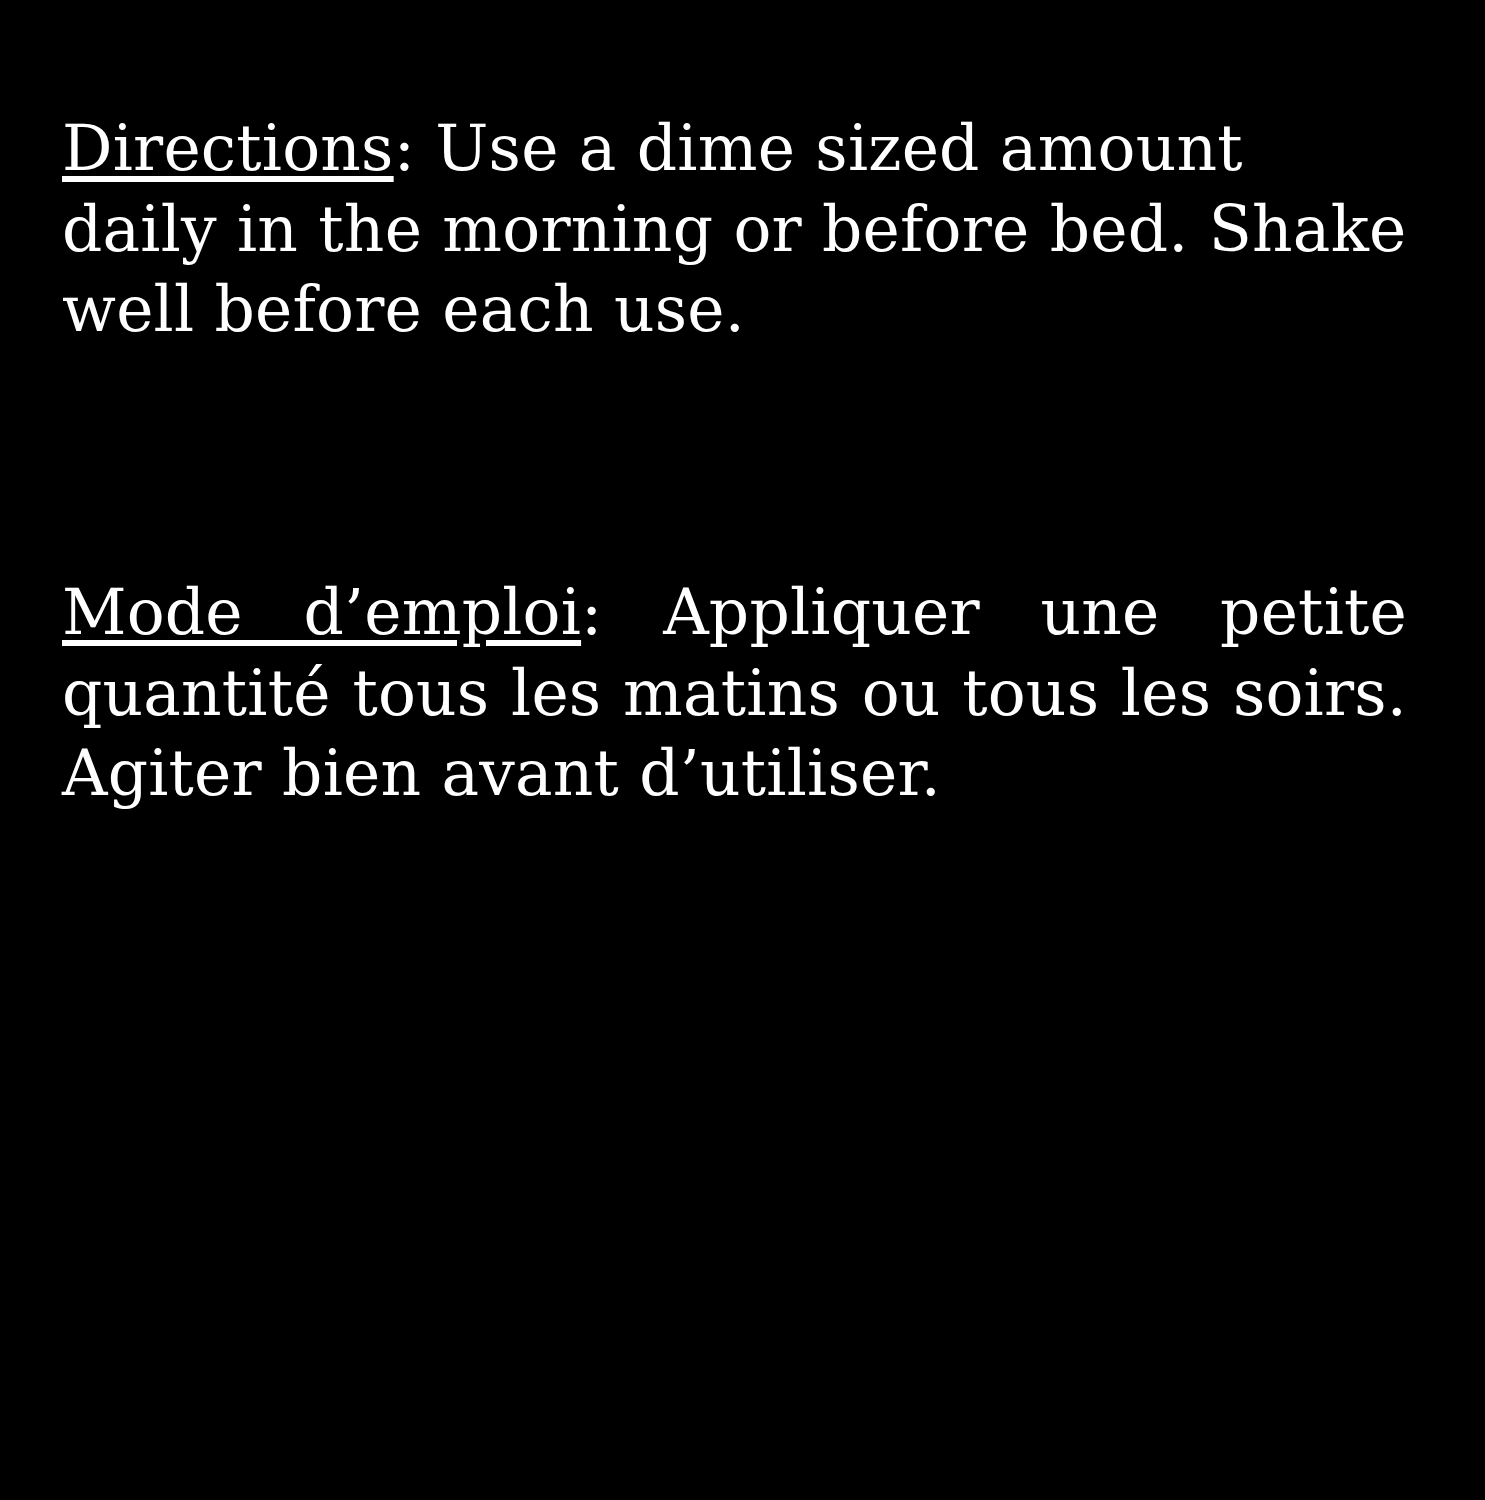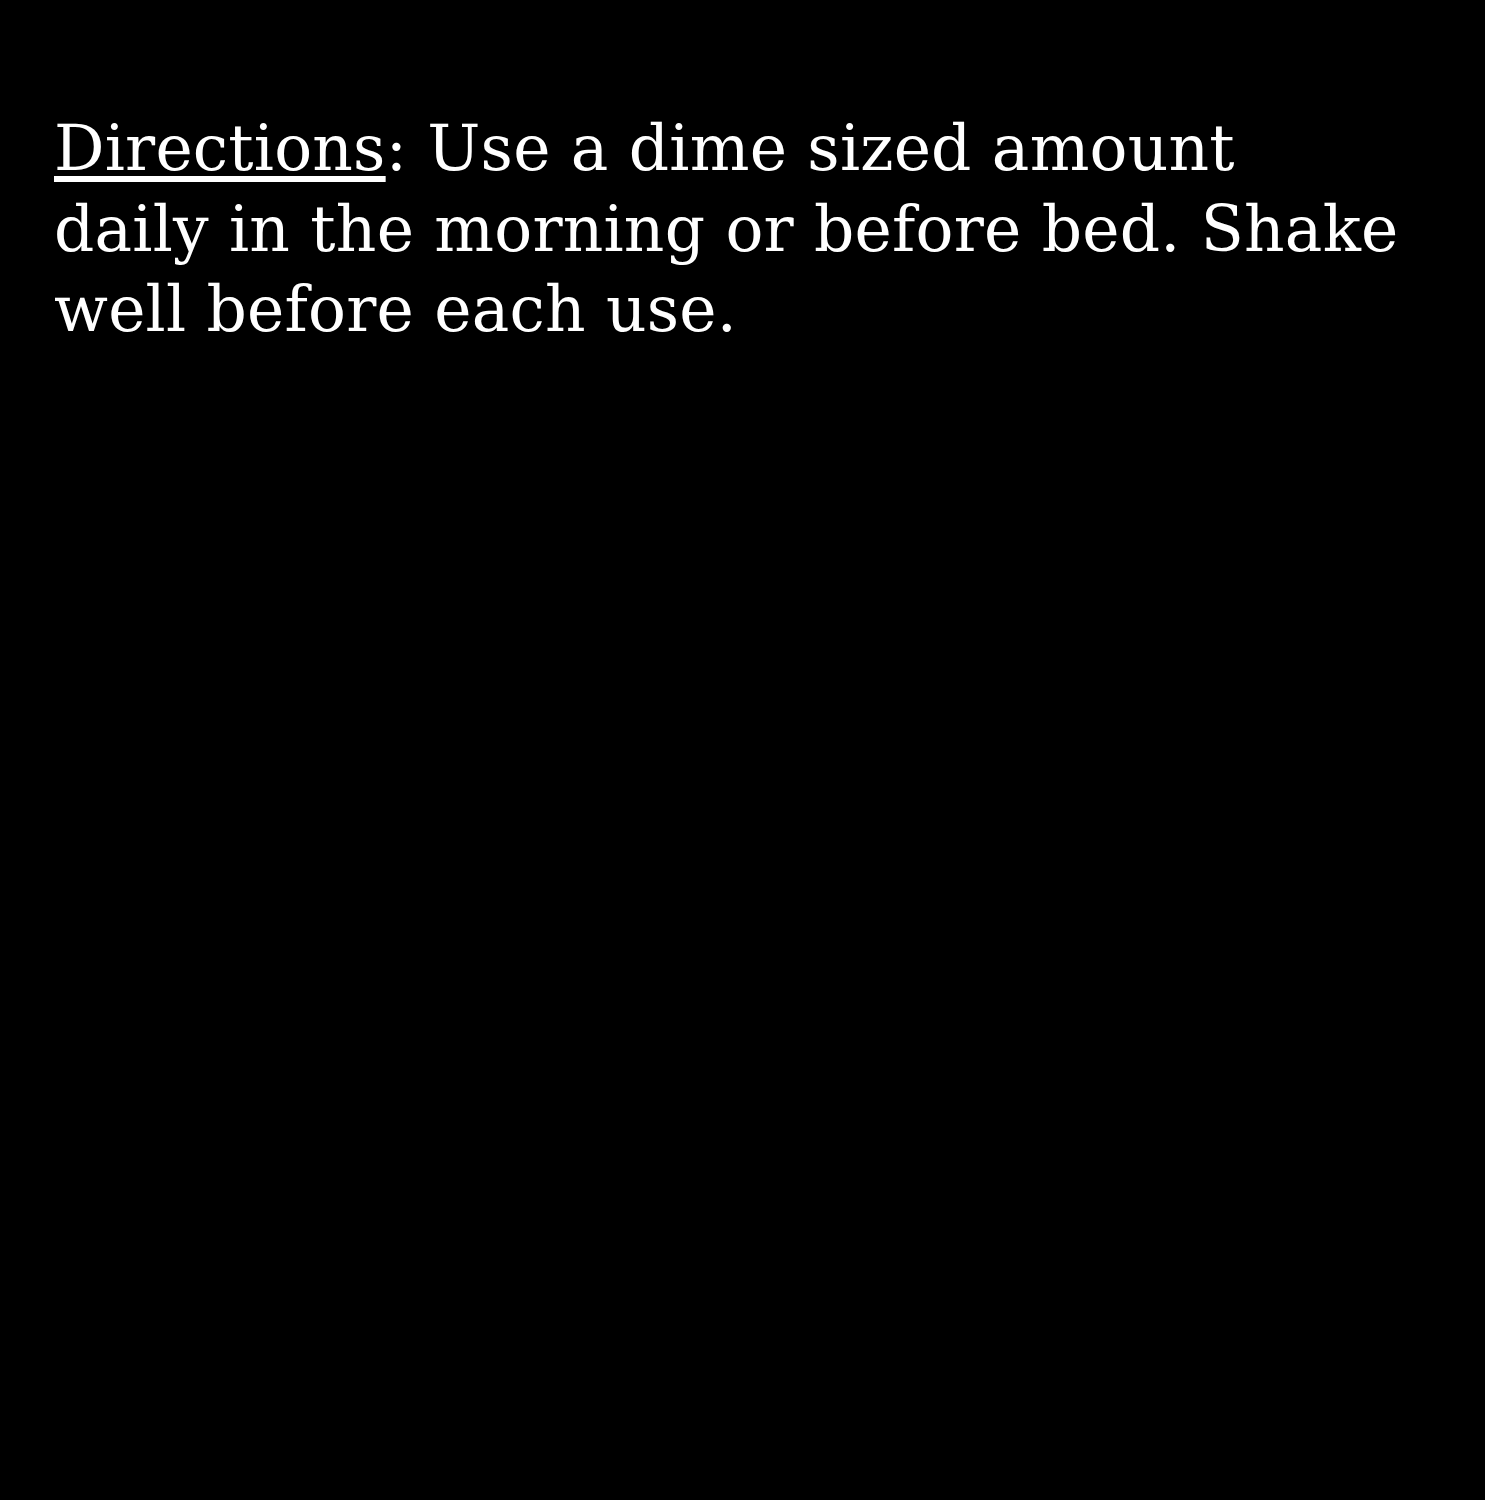--- a/index.html
+++ b/index.html
@@ -10,21 +10,21 @@
   .page {
     position: relative;
     width: 1485px;
     height: 1500px;
     background: #000000;
     overflow: hidden;
     box-sizing: border-box;
   }
   .content {
     position: absolute;
-    left: 54px;
+    left: 62px;
     top: 46px;
     width: 1345px;
   }
   .block {
     color: #ffffff;
     font-family: "DejaVu Serif", "Liberation Serif", serif;
     font-size: 63px;
     line-height: 1.28;
     letter-spacing: 0.2px;
   }
@@ -46,15 +46,16 @@
 </head>
 <body>
 
 <div class="page">
   <div class="content">
 
     <p class="block para-en"><span class="heading-label">Directions</span><span>:</span><span> Use a dime sized amount daily in the morning or before bed. Shake well before each use.</span></p>
 
     <div class="spacer"></div>
 
+    <p class="block justify"><span class="heading-label">Mode d’emploi</span><span>:</span><span> Appliquer une petite quantité tous les matins ou tous les soirs. Agiter bien avant d’utiliser.</span></p>
 
   </div>
 </div>
 
 </body></html>

